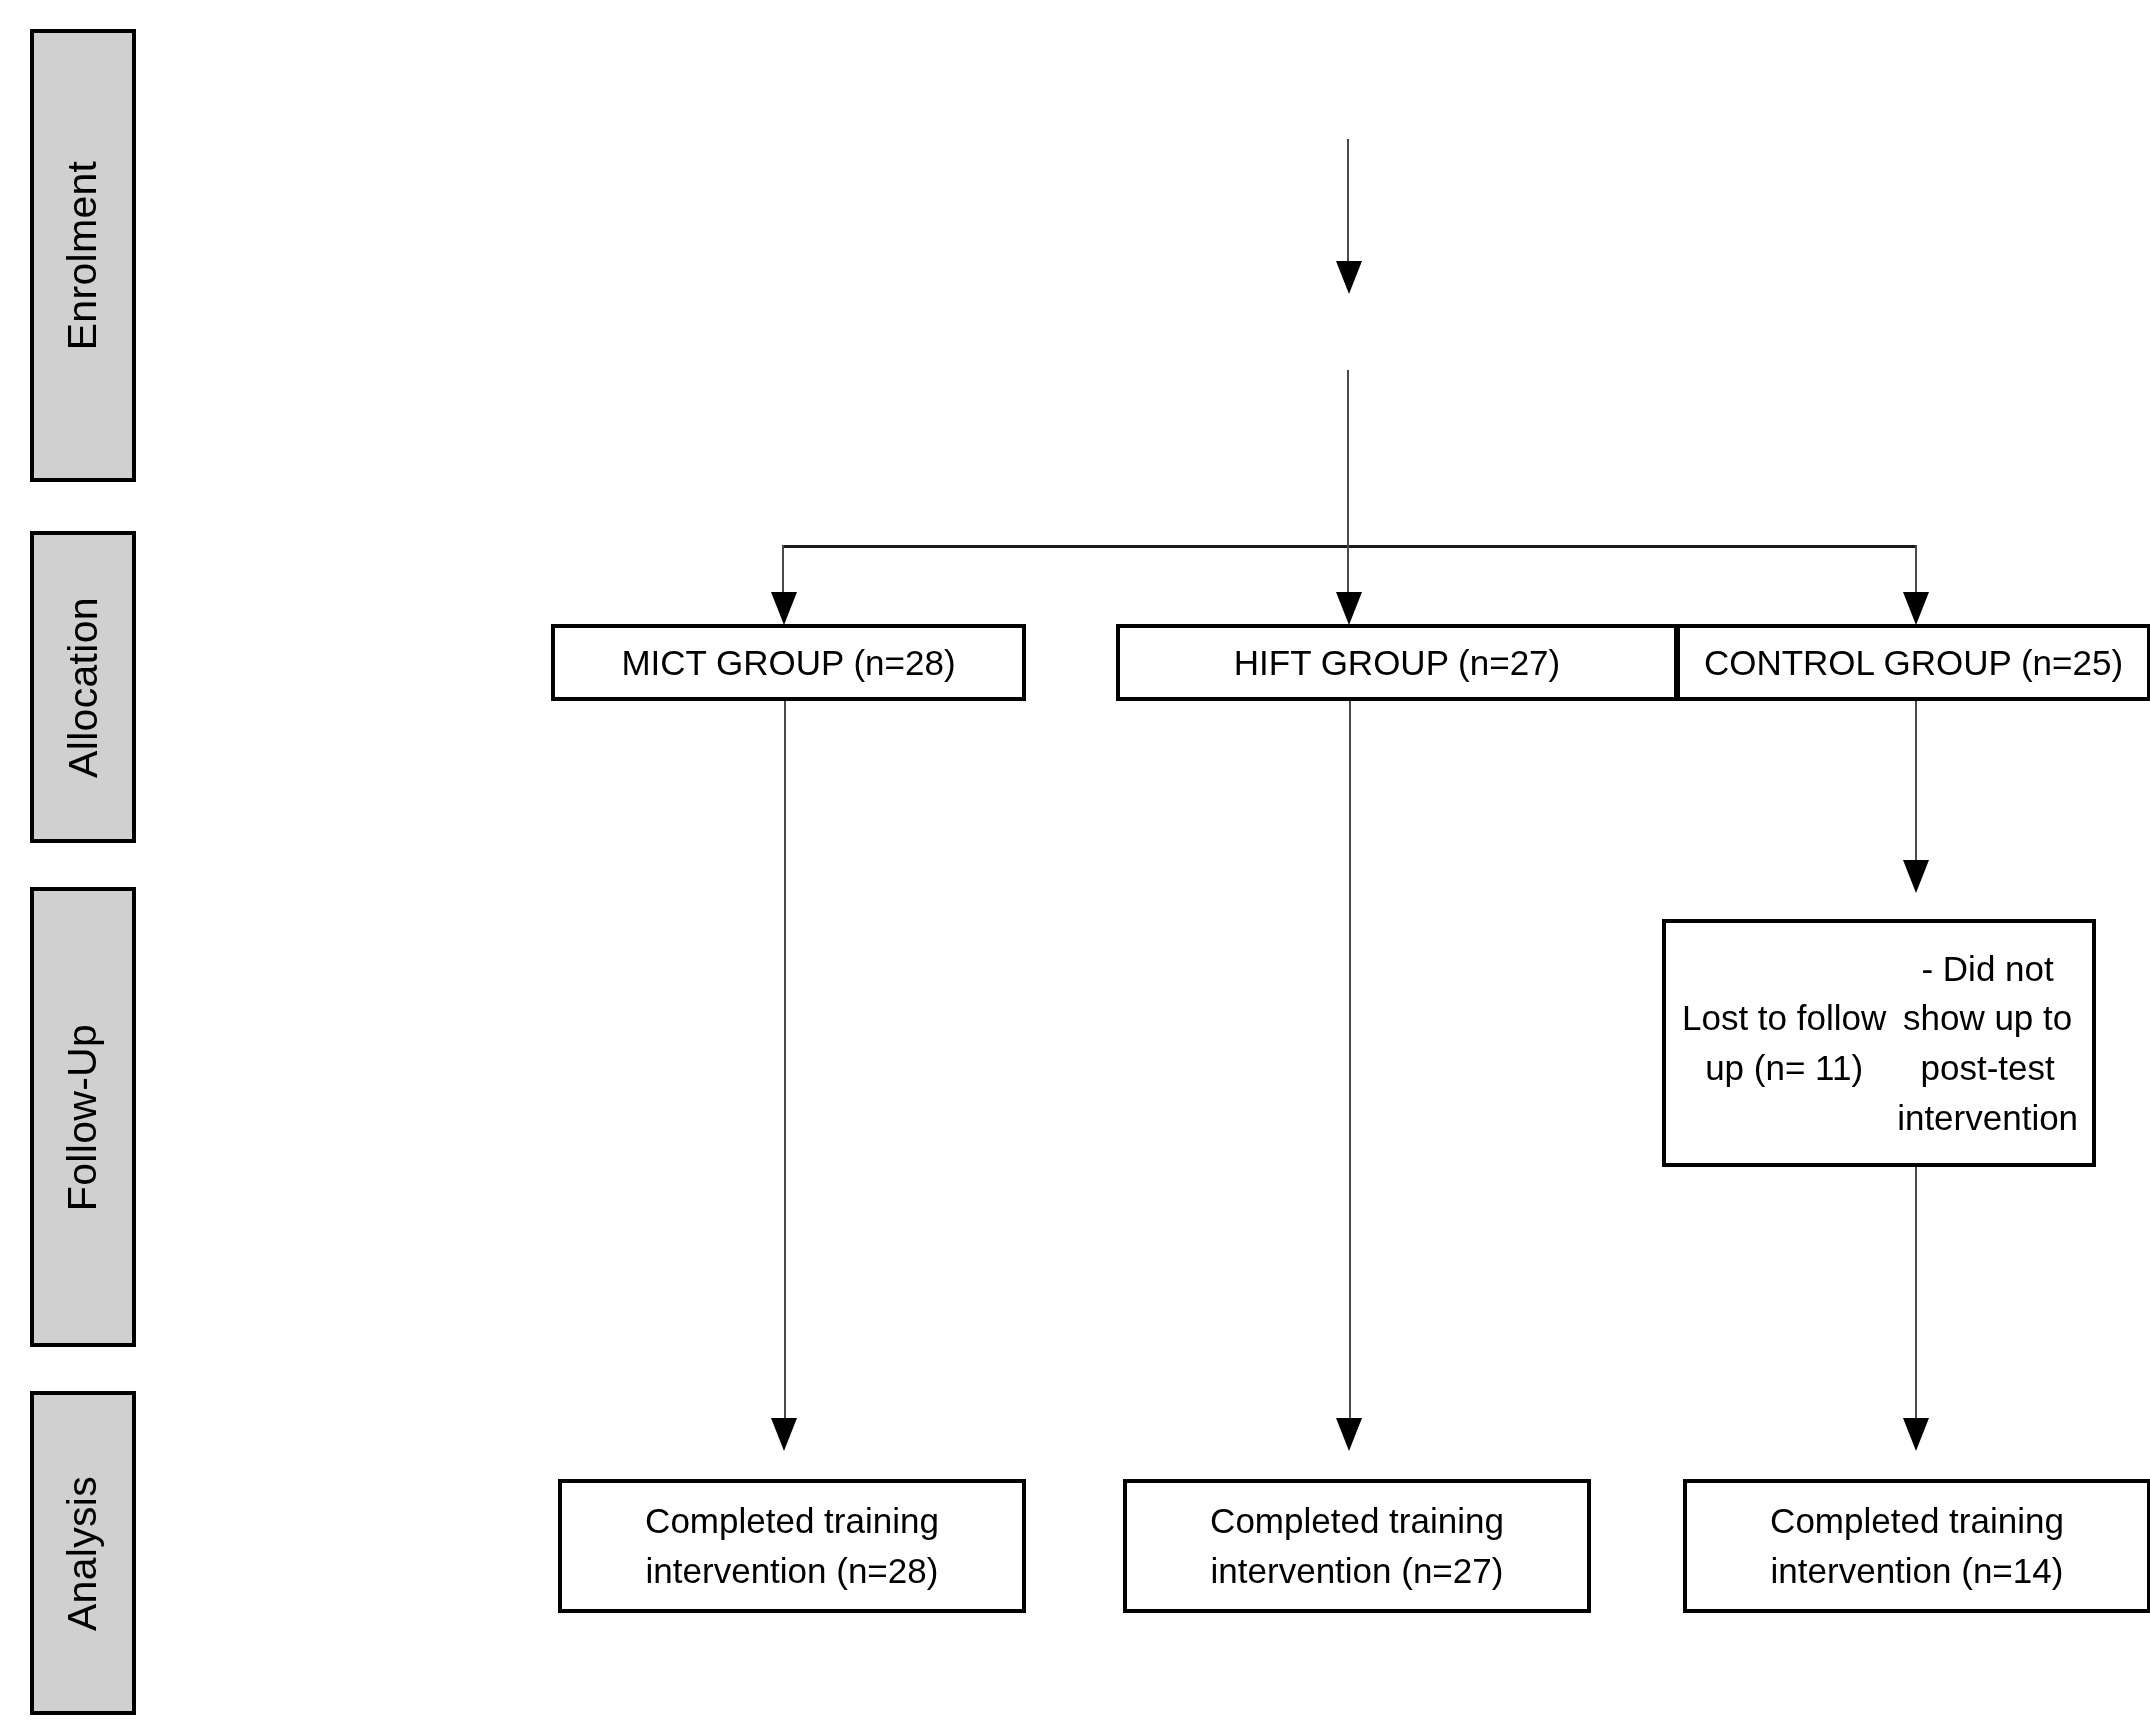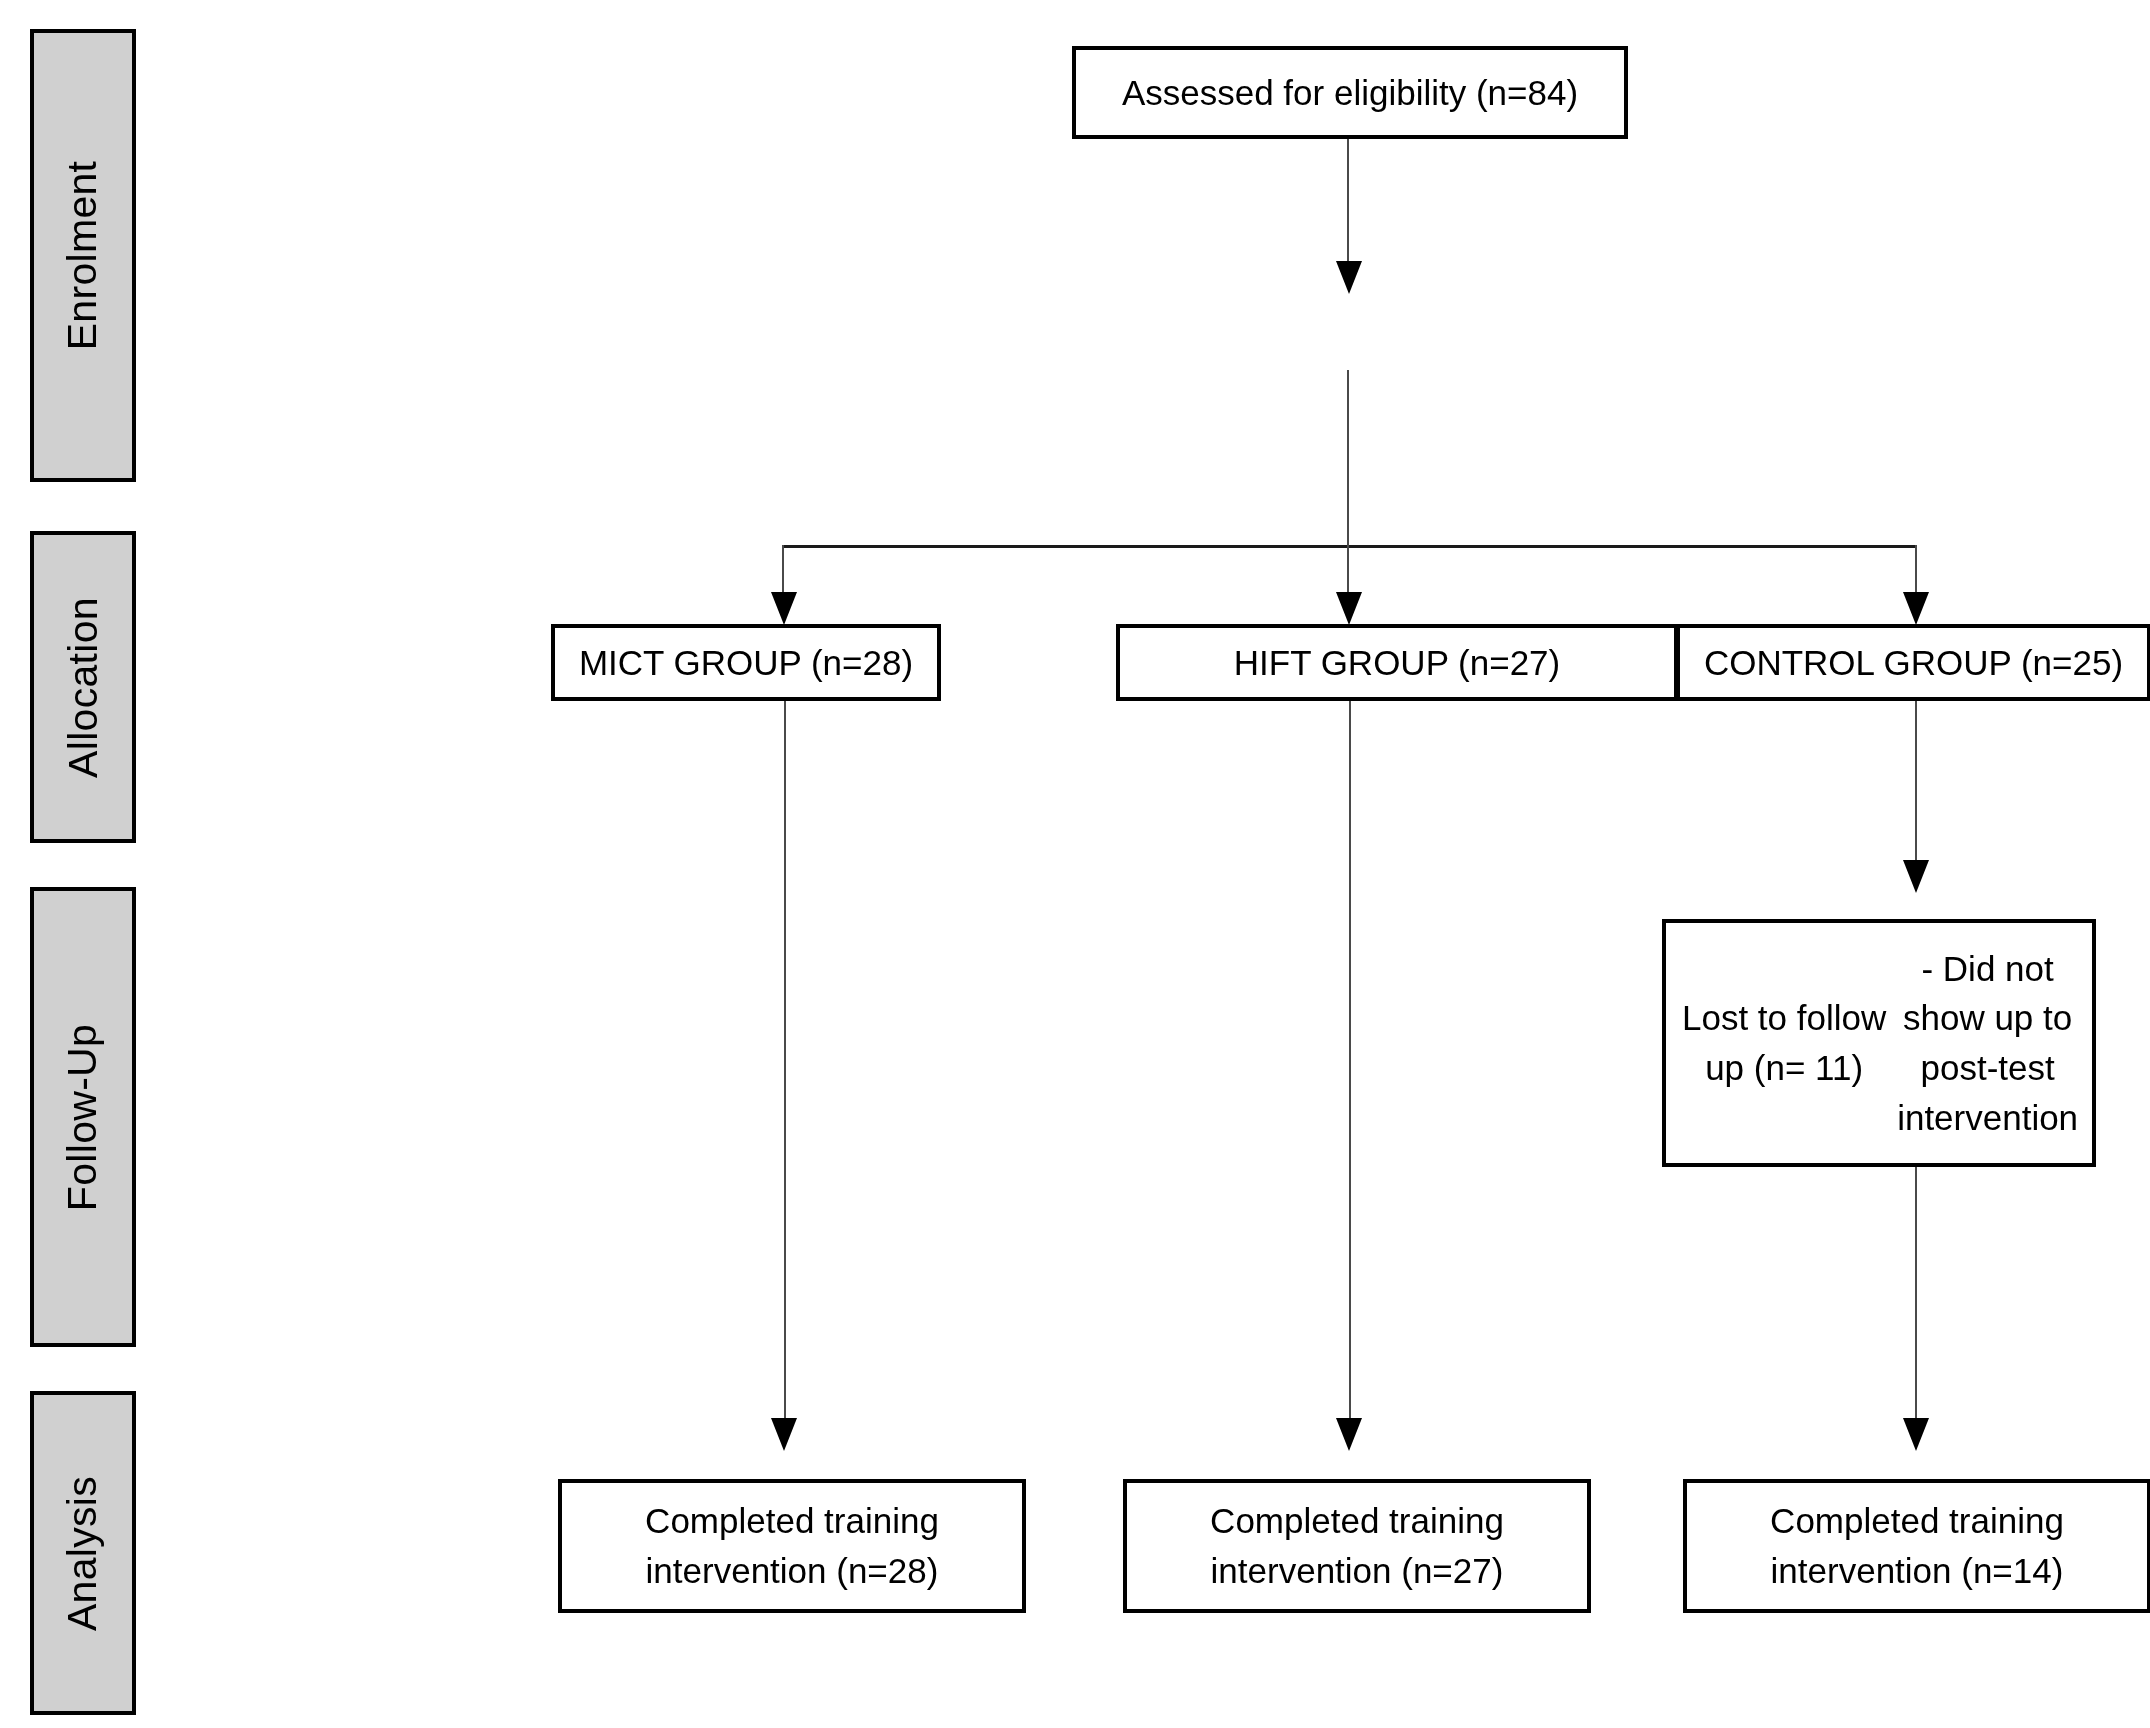--- a/index.html
+++ b/index.html
@@ -116,26 +116,23 @@
 
   <div class="vline" style="left:784px; top:701px; height:722px;"></div>
   <div class="arrow-head" style="left:771px; top:1418px;"></div>
 
   <div class="vline" style="left:1349px; top:701px; height:722px;"></div>
   <div class="arrow-head" style="left:1336px; top:1418px;"></div>
 
   <div class="vline" style="left:1915px; top:1167px; height:256px;"></div>
   <div class="arrow-head" style="left:1903px; top:1418px;"></div>
 
-  <div class="flow-box" style="left:1072px; top:46px; width:556px; height:93px;">
-    <span class="txt">Assessed for eligibility (n=84)</span>
-  </div>
 
 
-  <div class="flow-box" style="left:551px; top:624px; width:390px; height:77px;">
+  <div class="flow-box" style="left:551px; top:624px; width:475px; height:77px;">
     <span class="txt">MICT GROUP (n=28)</span>
   </div>
 
   <div class="flow-box" style="left:1116px; top:624px; width:562px; height:77px;">
     <span class="txt">HIFT GROUP (n=27)</span>
   </div>
 
   <div class="flow-box" style="left:1676px; top:624px; width:475px; height:77px;text-align:center;">
     <span class="txt">CONTROL GROUP (n=25)</span>
   </div>

